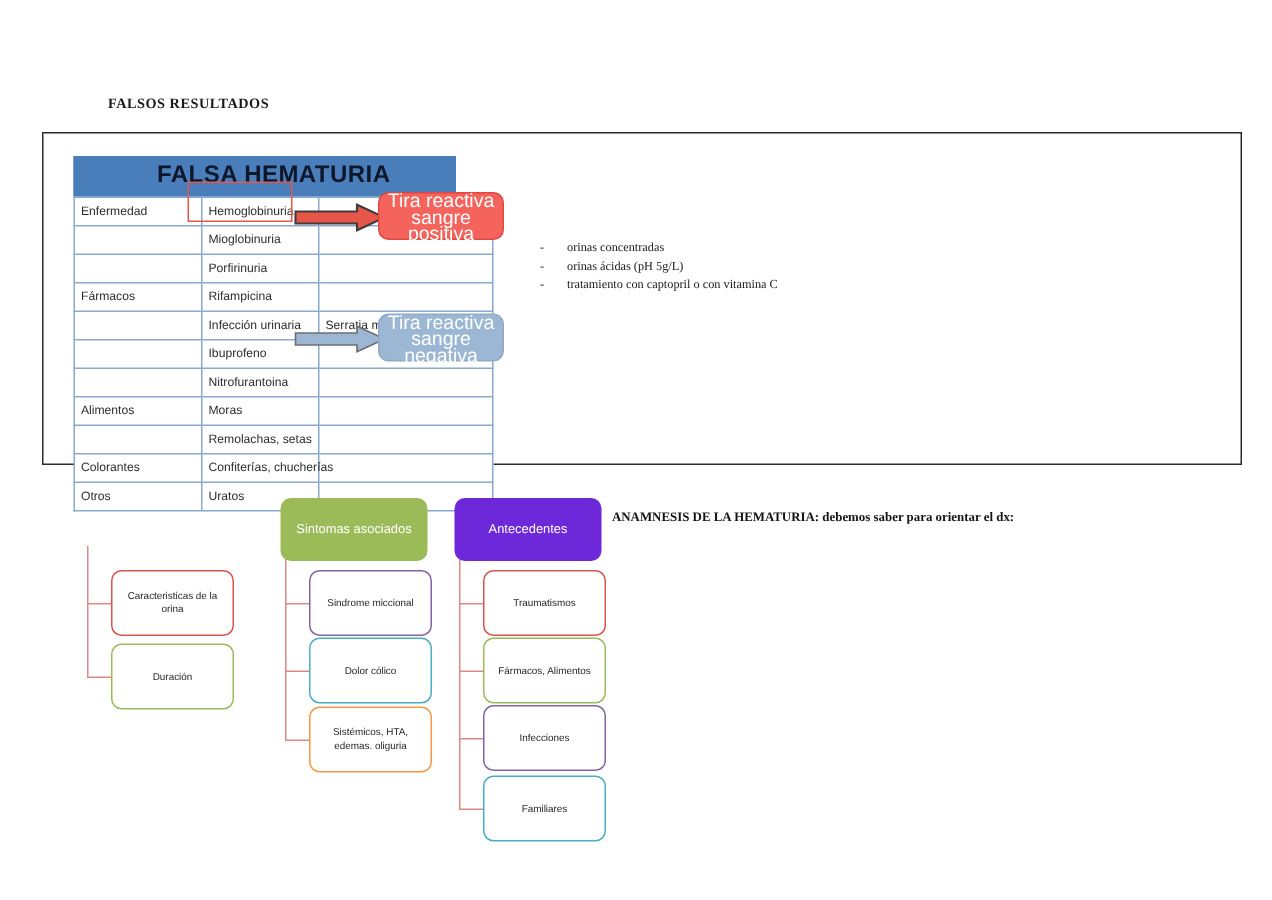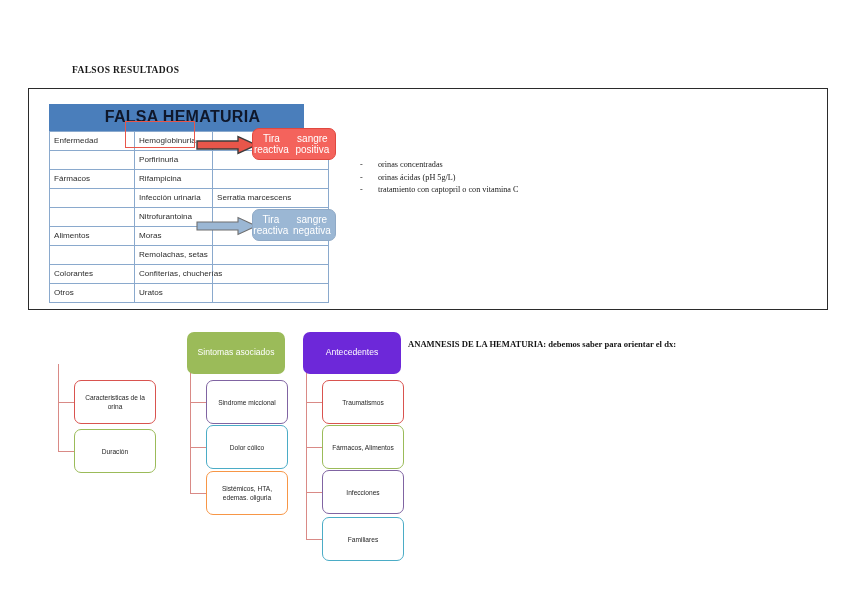--- a/index.html
+++ b/index.html
@@ -80,23 +80,23 @@
   .arrow{
     position:absolute;
   }
   .arrow svg{display:block;}
 
   
   .callout{
     position:absolute;
     border-radius:7px;
     text-align:center;
-    font-size:10px;
+    font-size:13px;
     line-height:11px;
-    display:flex;flex-direction:row;
+    display:flex;flex-direction:column;
     align-items:center;justify-content:center;
     box-sizing:border-box;
   }
   .callout-red{
     left:252px;top:128px;width:84px;height:32px;
     background:#f4635c;
     border:1px solid #e0483f;
     color:#ffffff;
   }
   .callout-blue{
@@ -173,32 +173,42 @@
   <div class="falsa-header">FALSA HEMATURIA</div>
   <table class="ft">
     <tbody>
       <tr>
         <td class="cat">Enfermedad</td>
         <td class="mid">Hemoglobinuria</td>
         <td class="tail"></td>
       </tr>
       <tr>
         <td class="cat"></td>
+        <td class="mid">Mioglobinuria</td>
+        <td class="tail"></td>
+      </tr>
+      <tr>
+        <td class="cat"></td>
         <td class="mid">Porfirinuria</td>
         <td class="tail"></td>
       </tr>
       <tr>
         <td class="cat">Fármacos</td>
         <td class="mid">Rifampicina</td>
         <td class="tail"></td>
       </tr>
       <tr>
         <td class="cat"></td>
         <td class="mid">Infección urinaria</td>
         <td class="tail">Serratia marcescens</td>
+      </tr>
+      <tr>
+        <td class="cat"></td>
+        <td class="mid">Ibuprofeno</td>
+        <td class="tail"></td>
       </tr>
       <tr>
         <td class="cat"></td>
         <td class="mid">Nitrofurantoina</td>
         <td class="tail"></td>
       </tr>
       <tr>
         <td class="cat">Alimentos</td>
         <td class="mid">Moras</td>
         <td class="tail"></td>

